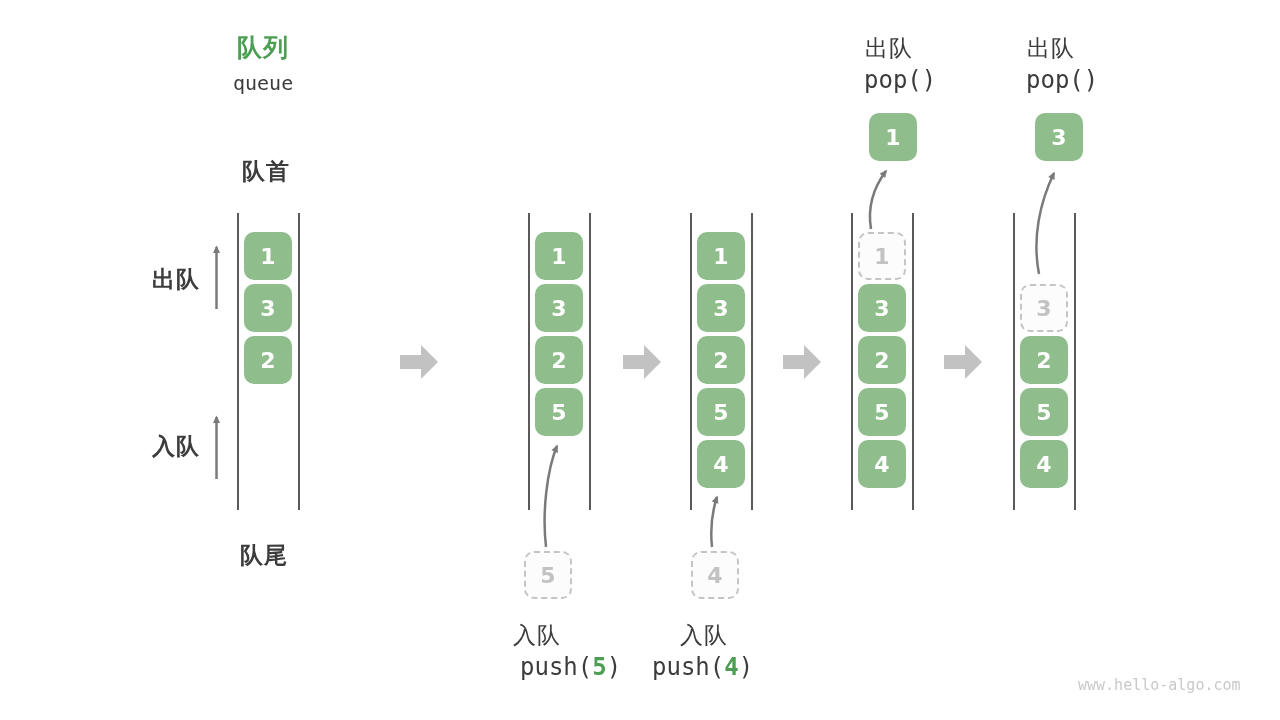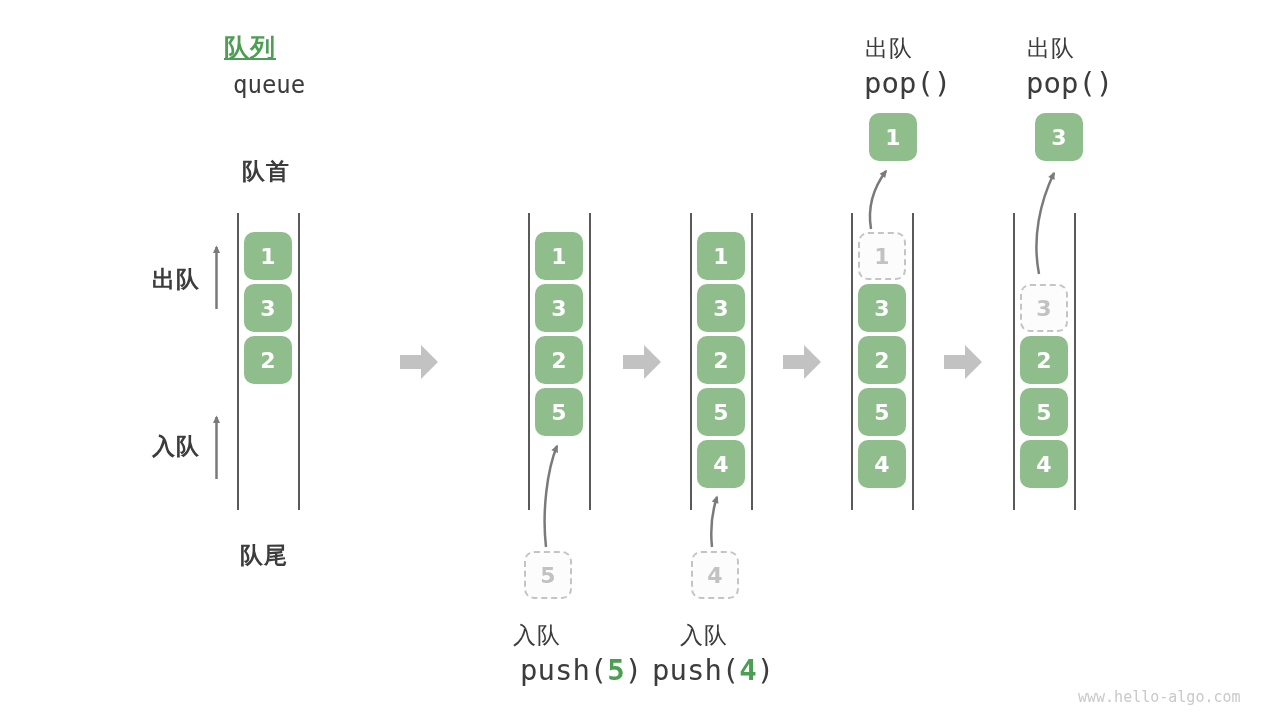--- a/index.html
+++ b/index.html
@@ -3,47 +3,47 @@
 <meta charset="utf-8">
 <style>
   html,body{margin:0;padding:0;background:#ffffff;}
   .canvas{
     position:relative;width:1280px;height:720px;background:#ffffff;
     font-family:"Liberation Sans",sans-serif;overflow:hidden;
   }
   .abs{position:absolute;}
   
   .title-zh{font-size:25px;font-weight:700;color:#4C9F52;letter-spacing:1px;}
-  .title-en{font-family:"DejaVu Sans Mono",monospace;font-size:24px;color:#3C3C3C;}
+  .title-en{font-family:"DejaVu Sans Mono",monospace;font-size:20px;color:#3C3C3C;}
   .zh-bold{font-size:23px;font-weight:700;color:#3C3C3C;letter-spacing:1px;}
   .zh-normal{font-size:23px;font-weight:400;color:#3C3C3C;letter-spacing:1px;}
-  .code{font-family:"DejaVu Sans Mono",monospace;font-size:29px;color:#3C3C3C;white-space:pre;}
+  .code{font-family:"DejaVu Sans Mono",monospace;font-size:24px;color:#3C3C3C;white-space:pre;}
   .code .arg{color:#4C9F52;font-weight:700;}
-  .watermark{font-family:"DejaVu Sans Mono",monospace;font-size:15px;color:#C9C9C9;margin-top:12px;}
+  .watermark{font-family:"DejaVu Sans Mono",monospace;font-size:15px;color:#C9C9C9;}
   
   .vline{position:absolute;width:1.5px;background:#5A5A5A;top:213px;height:297px;}
   
   .block{
     position:absolute;width:48px;height:48px;border-radius:10px;
     background:#8FBE8C;color:#ffffff;font-size:22px;font-weight:600;
     display:flex;align-items:center;justify-content:center;
     font-family:"DejaVu Sans",sans-serif;
   }
   .block.dashed{
     background:#FCFCFC;border:2px dashed #C4C4C4;color:#C2C2C2;
     width:44px;height:44px;
   }
   .svg-overlay{position:absolute;left:0;top:0;pointer-events:none;}
 </style>
 </head>
 <body>
 
 <div class="canvas">
 
-  <div class="abs title-zh" style="left:224px;top:31px;text-decoration:underline;">队列</div>
+  <div class="abs title-zh" style="left:237px;top:31px;">队列</div>
   <div class="abs title-en" style="left:233px;top:71px;">queue</div>
 
   <div class="abs zh-bold" style="left:242px;top:156px;">队首</div>
   <div class="abs zh-bold" style="left:240px;top:540px;">队尾</div>
   <div class="abs zh-bold" style="left:152px;top:264px;">出队</div>
   <div class="abs zh-bold" style="left:152px;top:431px;">入队</div>
 
   <svg class="svg-overlay" width="1280" height="720" viewBox="0 0 1280 720">
     <defs>
       <marker id="ah" markerWidth="9" markerHeight="9" refX="6.5" refY="4" orient="auto" markerUnits="userSpaceOnUse">

